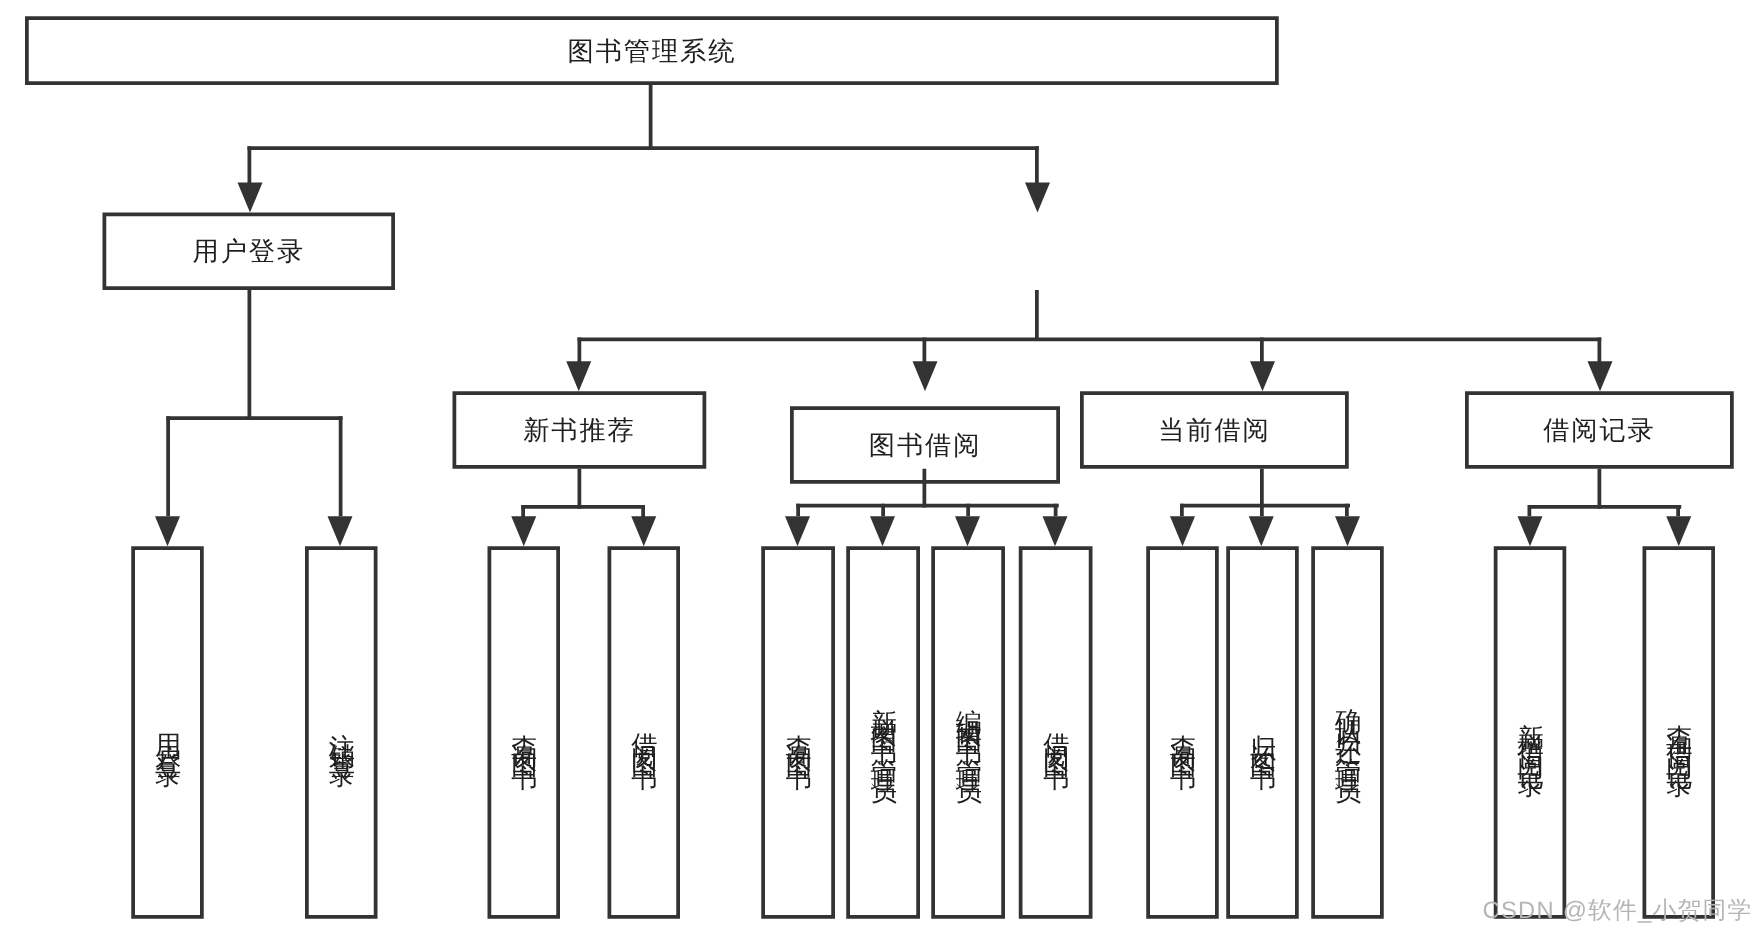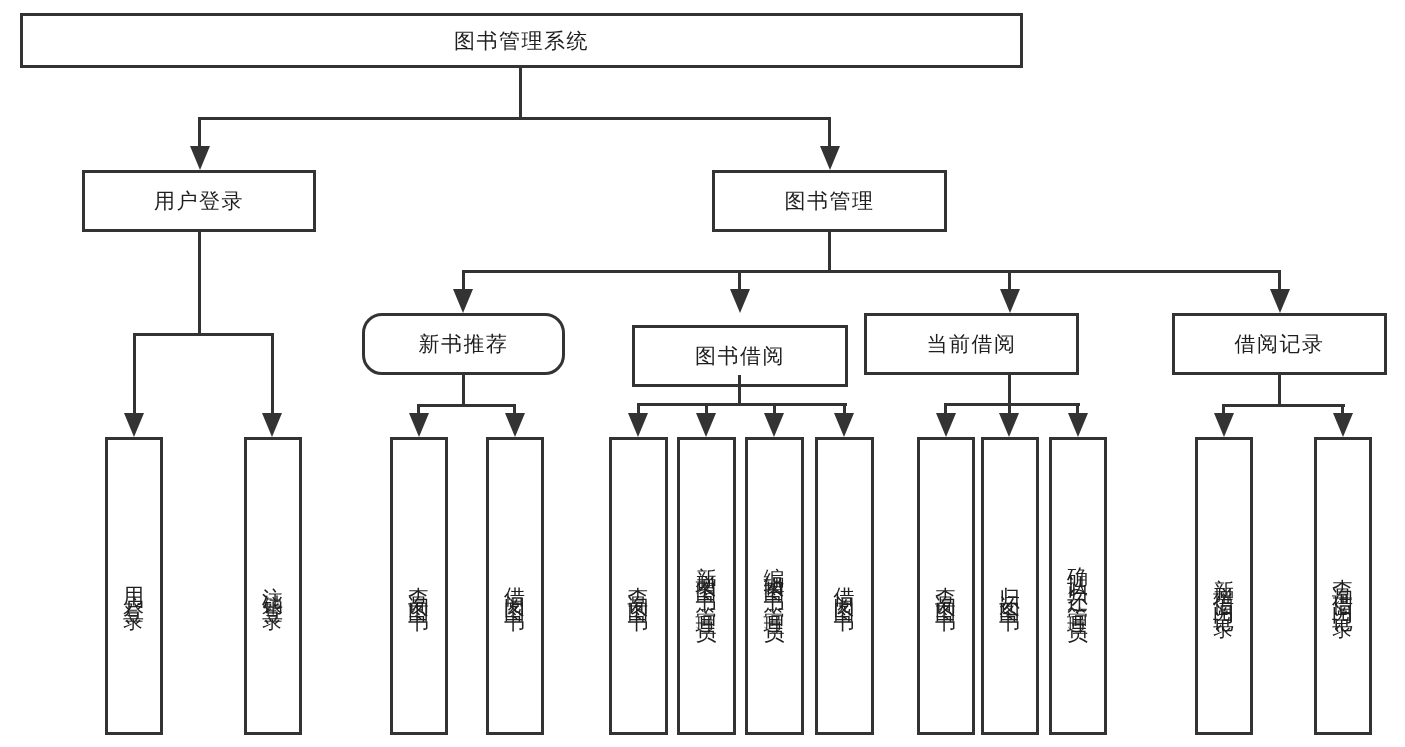--- a/index.html
+++ b/index.html
@@ -87,23 +87,20 @@
   <div class="line" style="left:519px;top:68px;width:3px;height:51px;"></div>
   <div class="line" style="left:198px;top:117px;width:633px;height:3px;"></div>
   <div class="line" style="left:198px;top:117px;width:3px;height:31px;"></div>
   <div class="arrow" style="left:190px;top:146px;"></div>
   <div class="line" style="left:828px;top:117px;width:3px;height:31px;"></div>
   <div class="arrow" style="left:820px;top:146px;"></div>
 
   <div class="hbox" style="left:82px;top:170px;width:234px;height:62px;">
     <span>用户登录</span>
   </div>
-  <div class="hbox" style="left:712px;top:170px;width:235px;height:62px;">
-    <span>图书管理</span>
-  </div>
 
   <div class="line" style="left:198px;top:232px;width:3px;height:104px;"></div>
   <div class="line" style="left:133px;top:333px;width:141px;height:3px;"></div>
   <div class="line" style="left:133px;top:333px;width:3px;height:80px;"></div>
   <div class="arrow" style="left:124px;top:413px;"></div>
   <div class="line" style="left:271px;top:333px;width:3px;height:80px;"></div>
   <div class="arrow" style="left:262px;top:413px;"></div>
 
   <div class="vbox" style="left:105px;top:437px;width:58px;height:298px;">
     <span>用户登录</span>
@@ -116,21 +113,21 @@
   <div class="line" style="left:462px;top:270px;width:819px;height:3px;"></div>
   <div class="line" style="left:462px;top:270px;width:3px;height:20px;"></div>
   <div class="arrow" style="left:453px;top:289px;"></div>
   <div class="line" style="left:738px;top:270px;width:3px;height:20px;"></div>
   <div class="arrow" style="left:730px;top:289px;"></div>
   <div class="line" style="left:1008px;top:270px;width:3px;height:20px;"></div>
   <div class="arrow" style="left:1000px;top:289px;"></div>
   <div class="line" style="left:1278px;top:270px;width:3px;height:20px;"></div>
   <div class="arrow" style="left:1270px;top:289px;"></div>
 
-  <div class="hbox" style="left:362px;top:313px;width:203px;height:62px;border-radius:20px;">
+  <div class="hbox" style="left:362px;top:313px;width:203px;height:62px;">
     <span>新书推荐</span>
   </div>
   <div class="hbox" style="left:632px;top:325px;width:216px;height:62px;">
     <span>图书借阅</span>
   </div>
   <div class="hbox" style="left:864px;top:313px;width:215px;height:62px;">
     <span>当前借阅</span>
   </div>
   <div class="hbox" style="left:1172px;top:313px;width:215px;height:62px;">
     <span>借阅记录</span>
@@ -200,14 +197,15 @@
   <div class="line" style="left:1341px;top:404px;width:3px;height:9px;"></div>
   <div class="arrow" style="left:1333px;top:413px;"></div>
 
   <div class="vbox" style="left:1195px;top:437px;width:58px;height:298px;">
     <span>新增借阅记录</span>
   </div>
   <div class="vbox" style="left:1314px;top:437px;width:58px;height:298px;">
     <span>查询借阅记录</span>
   </div>
 
+  <div class="watermark">CSDN @软件_小贺同学</div>
 
 </div>
 
 </body></html>

